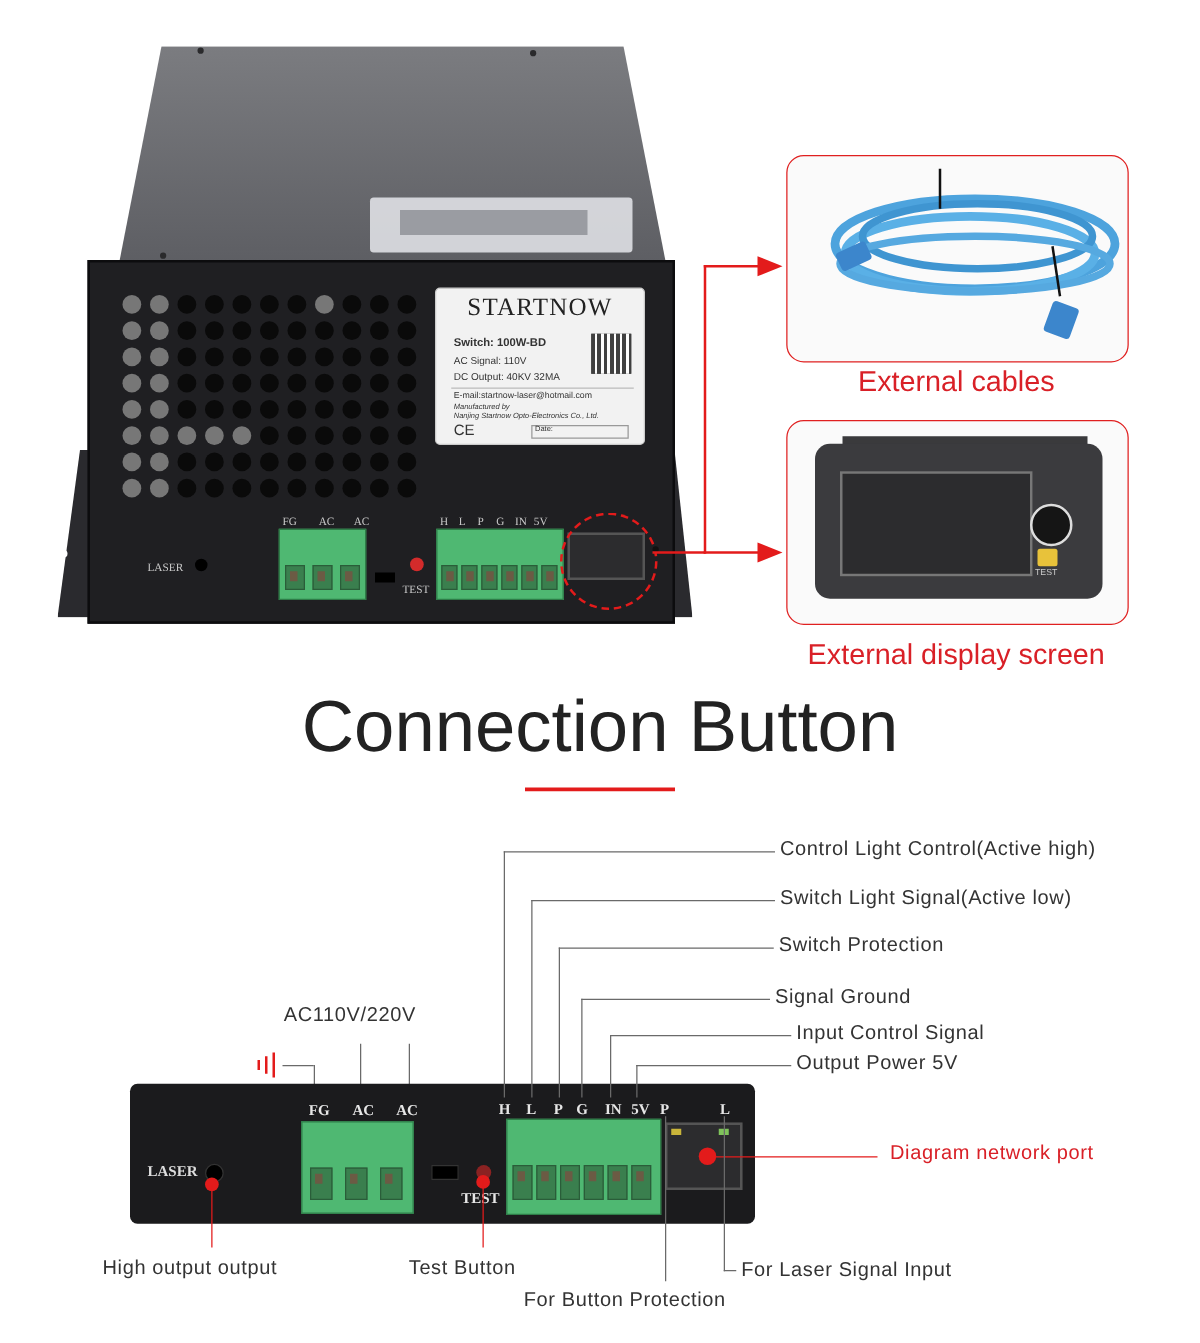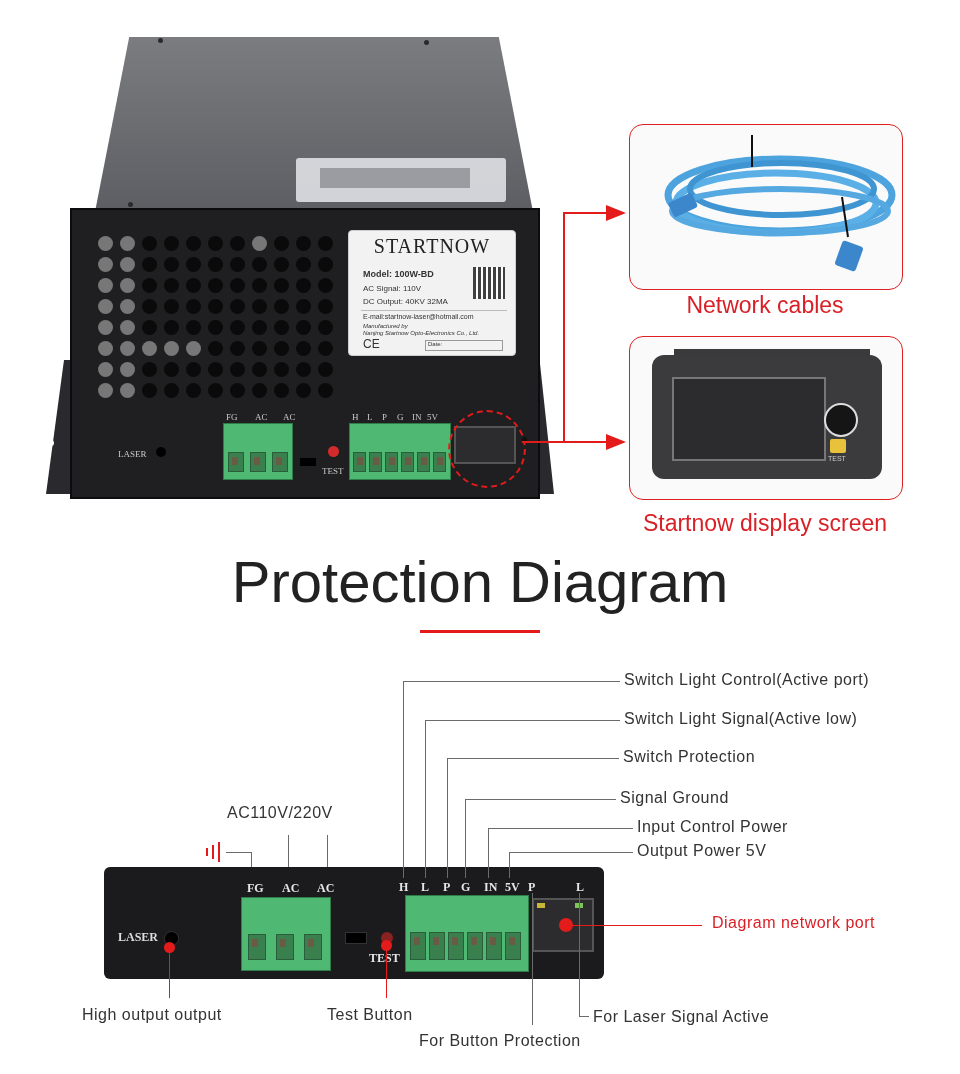--- a/index.html
+++ b/index.html
@@ -137,21 +137,21 @@
       <div class="abs hole" style="left:110px;top:147px"></div>
       <div class="abs hole" style="left:132px;top:147px"></div>
       <div class="abs hole" style="left:154px;top:147px"></div>
       <div class="abs hole" style="left:176px;top:147px"></div>
       <div class="abs hole" style="left:198px;top:147px"></div>
       <div class="abs hole" style="left:220px;top:147px"></div>
     </div>
 
   <div class="abs label-card">
     <div class="brand">STARTNOW</div>
-    <div class="lc-line" style="top:38px;font-weight:bold;font-size:9px">Model: 100W-BD</div>
+    <div class="lc-line" style="top:38px;font-weight:bold;font-size:9px">Switch: 100W-BD</div>
     <div class="lc-line" style="top:53px">AC Signal: 110V</div>
     <div class="lc-line" style="top:66px">DC Output: 40KV 32MA</div>
     <div class="qr"></div>
     <div style="position:absolute;left:12px;right:8px;top:79px;height:1px;background:#bbb"></div>
     <div class="lc-line" style="top:82px;font-size:7px">E-mail:startnow-laser@hotmail.com</div>
     <div class="lc-line" style="top:92px;font-size:6px;font-style:italic">Manufactured by</div>
     <div class="lc-line" style="top:99px;font-size:6px;font-style:italic">Nanjing Startnow Opto-Electronics Co., Ltd.</div>
     <div class="lc-line" style="top:106px;font-size:12px">CE</div>
     <div style="position:absolute;left:76px;top:109px;width:74px;height:9px;border:1px solid #999;font-size:6px;padding-left:2px">Date:</div>
   </div>
@@ -205,33 +205,33 @@
     <ellipse cx="150" cy="70" rx="112" ry="36" fill="none" stroke="#4da3dd" stroke-width="7"></ellipse>
     <ellipse cx="146" cy="78" rx="100" ry="30" fill="none" stroke="#5ab0e6" stroke-width="7"></ellipse>
     <ellipse cx="152" cy="64" rx="92" ry="26" fill="none" stroke="#3f95d1" stroke-width="6"></ellipse>
     <ellipse cx="150" cy="86" rx="108" ry="22" fill="none" stroke="#56a9e0" stroke-width="6"></ellipse>
     <rect x="40" y="72" width="26" height="16" rx="3" fill="#3c86cc" transform="rotate(-25 53 80)"></rect>
     <rect x="208" y="118" width="22" height="26" rx="3" fill="#3c86cc" transform="rotate(20 219 131)"></rect>
     <line x1="122" y1="10" x2="122" y2="42" stroke="#111" stroke-width="2"></line>
     <line x1="212" y1="72" x2="218" y2="112" stroke="#111" stroke-width="2"></line>
   </svg>
 </div>
-<div class="abs caption-red" style="left:629px;top:292px;width:272px;text-align:center">Network cables</div>
+<div class="abs caption-red" style="left:629px;top:292px;width:272px;text-align:center">External cables</div>
 
 <div class="abs card" style="left:629px;top:336px;width:272px;height:162px">
   <div style="position:absolute;left:44px;top:12px;width:196px;height:10px;background:#3a3a3c"></div>
   <div style="position:absolute;left:22px;top:18px;width:230px;height:124px;background:#3b3b3e;border-radius:12px"></div>
   <div style="position:absolute;left:42px;top:40px;width:150px;height:80px;background:#2c2c2e;border:2px solid #777"></div>
   <div style="position:absolute;left:194px;top:66px;width:30px;height:30px;border-radius:50%;background:#151515;border:2px solid #ddd"></div>
   <div style="position:absolute;left:200px;top:102px;width:16px;height:14px;background:#e8c23a;border-radius:2px"></div>
   <div style="position:absolute;left:198px;top:118px;font-size:7px;color:#ccc">TEST</div>
 </div>
-<div class="abs caption-red" style="left:629px;top:510px;width:272px;text-align:center">Startnow display screen</div>
-
-<div class="abs title">Protection Diagram</div>
+<div class="abs caption-red" style="left:629px;top:510px;width:272px;text-align:center">External display screen</div>
+
+<div class="abs title">Connection Button</div>
 <div class="abs title-bar"></div>
 
 <div class="abs lbl" style="left:227px;top:804px">AC110V/220V</div>
 
 <div>
   <div class="abs rline" style="left:206px;top:848px;width:2px;height:8px"></div>
   <div class="abs rline" style="left:212px;top:845px;width:2px;height:14px"></div>
   <div class="abs rline" style="left:218px;top:842px;width:2px;height:20px"></div>
 </div>
 <div class="abs gline" style="left:226px;top:852px;width:25px;height:1px"></div>
@@ -276,42 +276,42 @@
 <div class="abs pin" style="left:528px;top:880px">P</div>
 <div class="abs pin" style="left:576px;top:880px">L</div>
 <div class="abs rj45" style="left:532px;top:898px;width:58px;height:50px"></div>
 <div class="abs" style="left:537px;top:903px;width:8px;height:5px;background:#c9b53a"></div>
 <div class="abs" style="left:575px;top:903px;width:8px;height:5px;background:#7fc35b"></div>
 <div class="abs rdot" style="left:559px;top:918px;width:14px;height:14px"></div>
 
 <div id="top-callouts">
     <div class="abs gline" style="left:403px;top:681px;width:1px;height:197px"></div>
     <div class="abs gline" style="left:403px;top:681px;width:217px;height:1px"></div>
-    <div class="abs lbl" style="left:624px;top:671px">Switch Light Control(Active port)</div>
+    <div class="abs lbl" style="left:624px;top:671px">Control Light Control(Active high)</div>
     <div class="abs gline" style="left:425px;top:720px;width:1px;height:158px"></div>
     <div class="abs gline" style="left:425px;top:720px;width:195px;height:1px"></div>
     <div class="abs lbl" style="left:624px;top:710px">Switch Light Signal(Active low)</div>
     <div class="abs gline" style="left:447px;top:758px;width:1px;height:120px"></div>
     <div class="abs gline" style="left:447px;top:758px;width:172px;height:1px"></div>
     <div class="abs lbl" style="left:623px;top:748px">Switch Protection</div>
     <div class="abs gline" style="left:465px;top:799px;width:1px;height:79px"></div>
     <div class="abs gline" style="left:465px;top:799px;width:151px;height:1px"></div>
     <div class="abs lbl" style="left:620px;top:789px">Signal Ground</div>
     <div class="abs gline" style="left:488px;top:828px;width:1px;height:50px"></div>
     <div class="abs gline" style="left:488px;top:828px;width:145px;height:1px"></div>
-    <div class="abs lbl" style="left:637px;top:818px">Input Control Power</div>
+    <div class="abs lbl" style="left:637px;top:818px">Input Control Signal</div>
     <div class="abs gline" style="left:509px;top:852px;width:1px;height:26px"></div>
     <div class="abs gline" style="left:509px;top:852px;width:124px;height:1px"></div>
     <div class="abs lbl" style="left:637px;top:842px">Output Power 5V</div>
   </div>
 
 <div class="abs rline" style="left:572px;top:925px;width:130px;height:1px"></div>
 <div class="abs lbl" style="left:712px;top:914px;color:#d92027">Diagram network port</div>
 
 <div class="abs rline" style="left:169px;top:948px;width:1px;height:50px"></div>
 <div class="abs lbl" style="left:82px;top:1006px">High output output</div>
 <div class="abs rline" style="left:386px;top:944px;width:1px;height:54px"></div>
 <div class="abs lbl" style="left:327px;top:1006px">Test Button</div>
 <div class="abs gline" style="left:532px;top:893px;width:1px;height:132px"></div>
 <div class="abs lbl" style="left:419px;top:1032px">For Button Protection</div>
 <div class="abs gline" style="left:579px;top:893px;width:1px;height:124px"></div>
 <div class="abs gline" style="left:579px;top:1016px;width:10px;height:1px"></div>
-<div class="abs lbl" style="left:593px;top:1008px">For Laser Signal Active</div>
+<div class="abs lbl" style="left:593px;top:1008px">For Laser Signal Input</div>
 
 </body></html>

